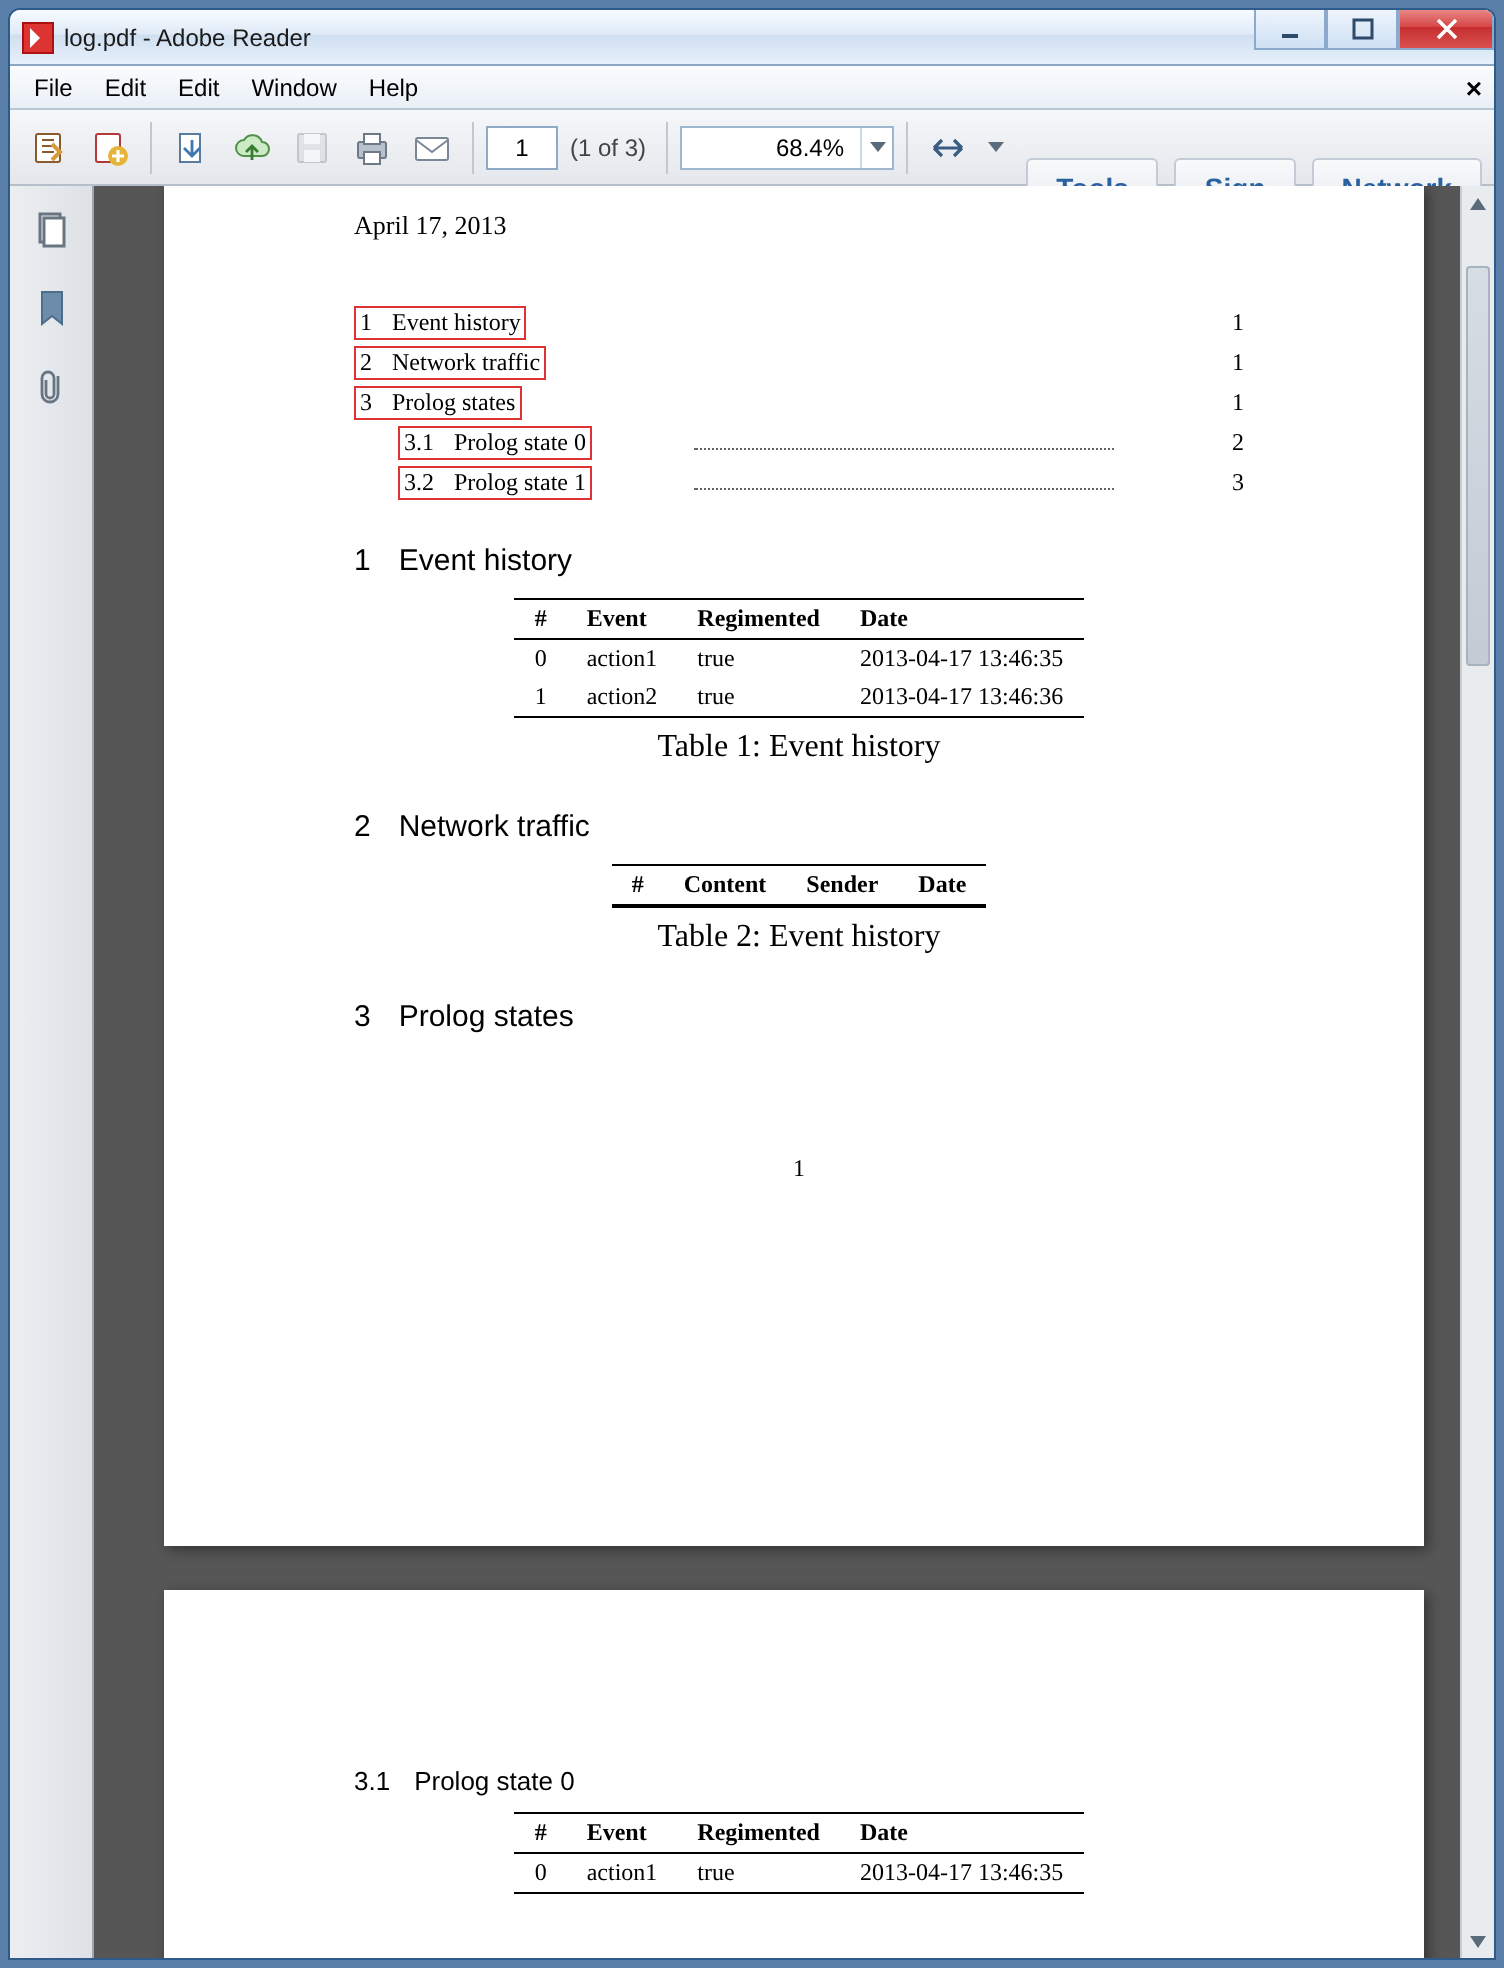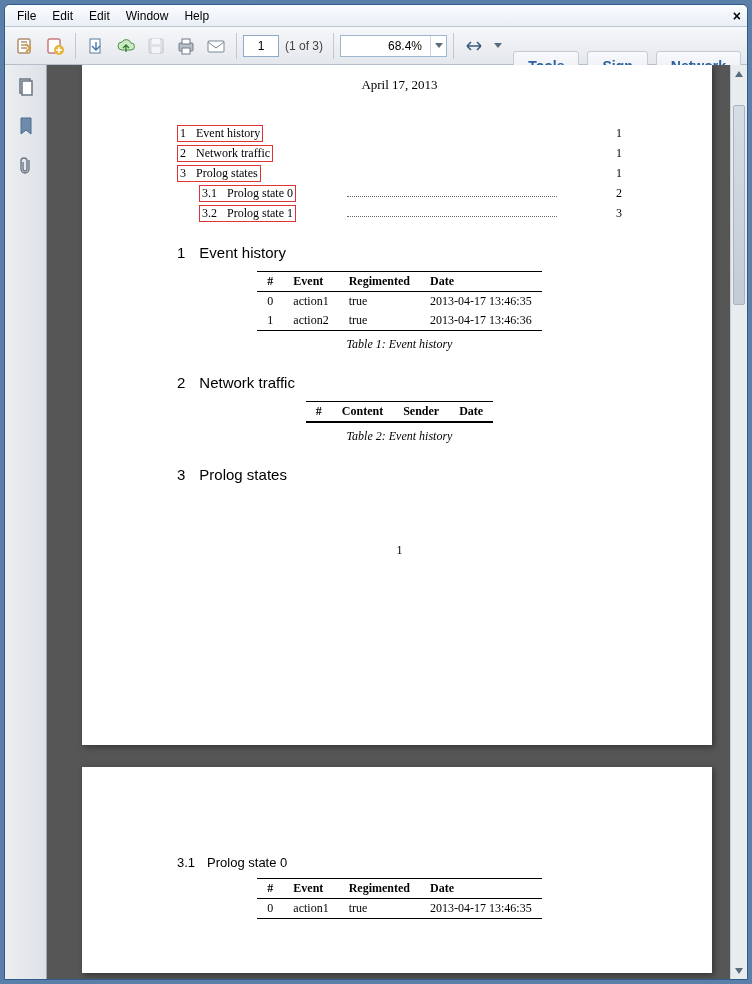--- a/index.html
+++ b/index.html
@@ -118,58 +118,79 @@
 .doc-scroll { padding: 0 20px; }
 .page {
   width: 630px; background: #fff; margin: 0 auto 22px auto;
   box-shadow: 2px 2px 6px rgba(0,0,0,0.4);
   padding: 12px 90px 50px 95px;
   font-family: "Times New Roman", Georgia, serif;
   color: #000; position: relative;
 }
 .page1 { min-height: 680px; }
 .page2 { min-height: 180px; padding-top: 80px; }
-.pdate { text-align: center; font-size: 13px; margin-bottom: 32px; }
+.pdate { font-size: 13px; margin-bottom: 32px; }
 .contents-h { font-family: Arial, sans-serif; font-size: 16px; margin: 10px 0 14px 0; }
 .toc-row { display: flex; align-items: baseline; font-size: 12px; margin: 3px 0; gap: 45px; }
 .toc-row.sub { padding-left: 22px; justify-content: center; }
 .toc-link { border: 1px solid #d33; padding: 0 2px; color: #000; white-space: nowrap; }
 .toc-num { margin-right: 10px; }
 .toc-dots { flex: 1; border-bottom: 1px dotted #666; margin: 0 6px; height: 10px; }
 .toc-page { width: 14px; text-align: right; }
 .toc-spacer { flex: 1; }
 .sec-row { display: flex; gap: 14px; align-items: baseline; font-family: Arial, sans-serif; font-size: 15px; margin: 22px 0 10px 0; }
 .sub-row { display: flex; gap: 12px; font-family: Arial, sans-serif; font-size: 13px; margin: 8px 0; }
 table.dt {
   margin: 8px auto 4px auto; border-collapse: collapse; font-size: 12px;
 }
 table.dt th, table.dt td { padding: 2px 10px; text-align: left; }
 table.dt thead tr { border-top: 1px solid #000; border-bottom: 1px solid #000; }
 table.dt tbody tr:last-child td { border-bottom: 1px solid #000; }
-.caption { text-align: center; font-size: 12px; margin: 6px 0 18px 0; font-style: italic; }
+.caption { text-align: center; font-size: 16px; margin: 6px 0 18px 0; }
 .page-num { text-align: center; font-size: 12px; margin-top: 60px; }
 .state-line { font-size: 12px; margin-top: 14px; }
 .vscroll {
   position: absolute; right: 0; top: 0; bottom: 0; width: 17px;
   background: #e9ecef; border-left: 1px solid #c9ced4;
 }
 .vscroll .thumb {
   position: absolute; left: 2px; right: 2px; top: 40px; height: 200px;
   background: linear-gradient(#d7dde4,#c3cbd5); border: 1px solid #a7b3c0; border-radius: 2px;
 }
 .vscroll .arr { position: absolute; left: 0; right: 0; height: 17px;
   display: flex; align-items: center; justify-content: center; color: #5a6b7c; }
 .vscroll .arr.up { top: 0; } .vscroll .arr.dn { bottom: 0; }
 svg { display: block; }
 </style>
 </head>
 <body>
 
 <div class="window">
 
+  <div class="titlebar">
+    <div class="app-icon"></div>
+    <div class="title">log.pdf - Adobe Reader</div>
+    <div class="win-btns">
+      <div class="win-btn">
+        <svg viewBox="0 0 11 11">
+            <rect x="1" y="8" width="8" height="2" fill="currentColor"></rect>
+          </svg>
+      </div>
+      <div class="win-btn">
+        <svg viewBox="0 0 11 11">
+            <rect x="1" y="1" width="9" height="9" fill="none" stroke="currentColor" stroke-width="1.5"></rect>
+          </svg>
+      </div>
+      <div class="win-btn close">
+        <svg viewBox="0 0 11 11">
+            <path d="M1 1 L10 10 M10 1 L1 10" stroke="currentColor" stroke-width="1.8"></path>
+          </svg>
+      </div>
+    </div>
+  </div>
 
   <div class="menubar">
     <div class="menu-item">File</div>
     <div class="menu-item">Edit</div>
     <div class="menu-item">Edit</div>
     <div class="menu-item">Window</div>
     <div class="menu-item">Help</div>
     <div class="mx">×</div>
   </div>
 

